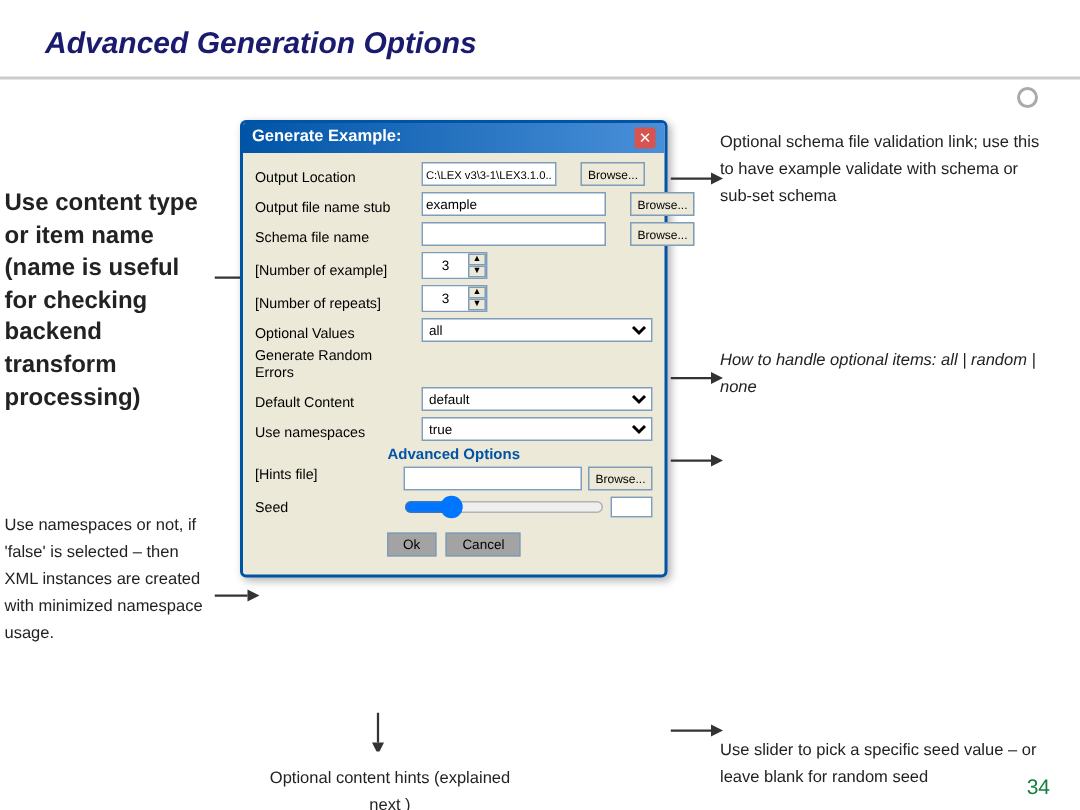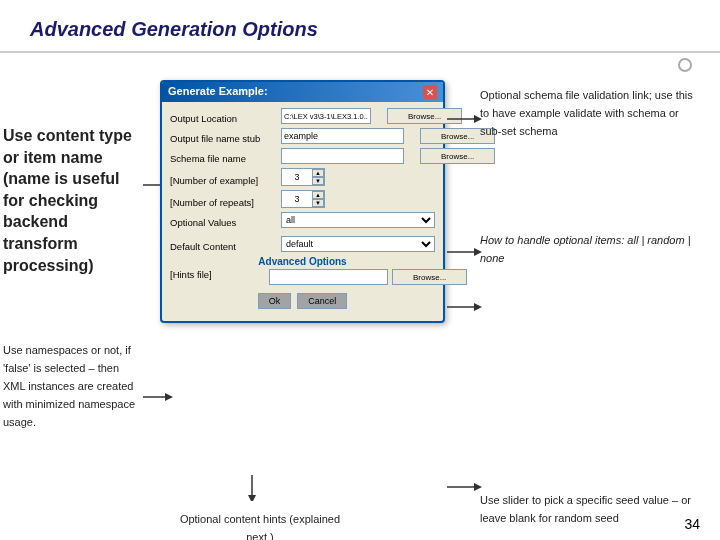--- a/index.html
+++ b/index.html
@@ -81,21 +81,21 @@
       border: 1px solid #7f9db9;
       background: white;
       font-size: 9px;
       padding: 1px 2px;
     }
 
     .dialog-btn-small {
       background: #ece9d8;
       border: 1px solid #7f9db9;
       font-size: 8px;
-      padding: 1px 20px;
+      padding: 1px 4px;
       cursor: pointer;
       white-space: nowrap;
       height: 16px;
     }
 
     .spinner-field {
       display: flex;
       align-items: center;
       border: 1px solid #7f9db9;
       background: white;
@@ -183,21 +183,21 @@
       font-size: 9px;
       padding: 2px 10px;
       cursor: pointer;
     }
 
     .page-number {
       position: absolute;
       bottom: 8px;
       right: 20px;
       font-size: 14px;
-      color: #000000;
+      color: #15803d;
     }
 
     
     .deco-circle {
       position: absolute;
       top: 58px;
       right: 28px;
       width: 14px;
       height: 14px;
       border: 2px solid #aaa;
@@ -288,38 +288,51 @@
       <div class="dialog-row">
         <span class="dialog-label">Optional Values</span>
         <select class="dialog-dropdown">
           <option>all</option>
           <option>random</option>
           <option>none</option>
         </select>
       </div>
 
       <div class="dialog-row">
+        <span class="dialog-label">Generate Random Errors</span>
       </div>
 
       <div class="dialog-row">
         <span class="dialog-label">Default Content</span>
         <select class="dialog-dropdown">
           <option>default</option>
         </select>
       </div>
 
+      <div class="dialog-row">
+        <span class="dialog-label">Use namespaces</span>
+        <select class="dialog-dropdown">
+          <option>true</option>
+          <option>false</option>
+        </select>
+      </div>
 
       <div class="dialog-section-title">Advanced Options</div>
 
       <div class="dialog-hint-row">
         <span class="dialog-label">[Hints file]</span>
         <input class="dialog-hint-input" type="text" style="">
         <button class="dialog-btn-small">Browse...</button>
       </div>
 
+      <div class="seed-row">
+        <span class="dialog-label">Seed</span>
+        <input class="seed-slider" type="range" min="0" max="100" value="20" style="">
+        <input style="width: 28px; height: 14px; font-size: 8px; border: 1px solid rgb(127, 157, 185);" type="text" value="">
+      </div>
 
       <div class="dialog-footer">
         <button class="dialog-footer-btn">Ok</button>
         <button class="dialog-footer-btn">Cancel</button>
       </div>
 
     </div>
   </div>
 
   <div style="position:absolute; top:42px; left:447px;">

